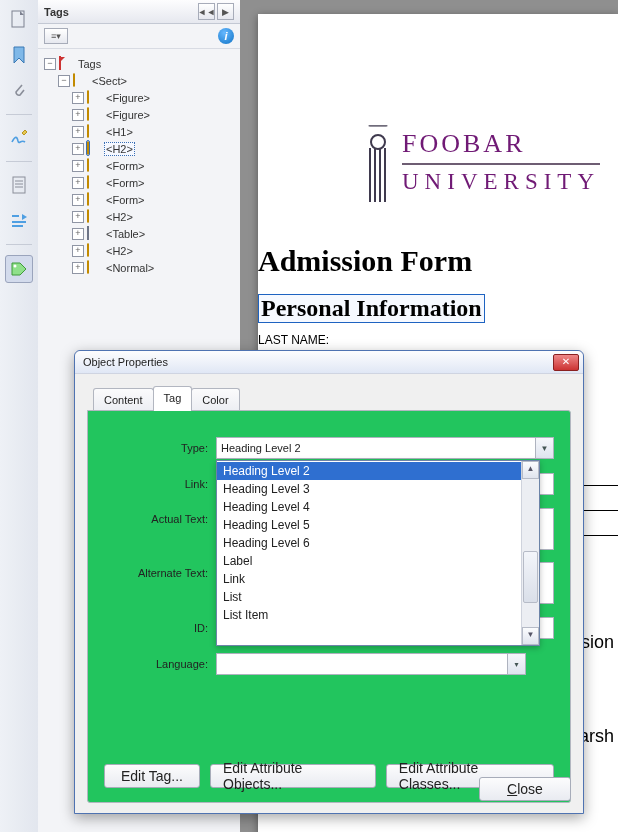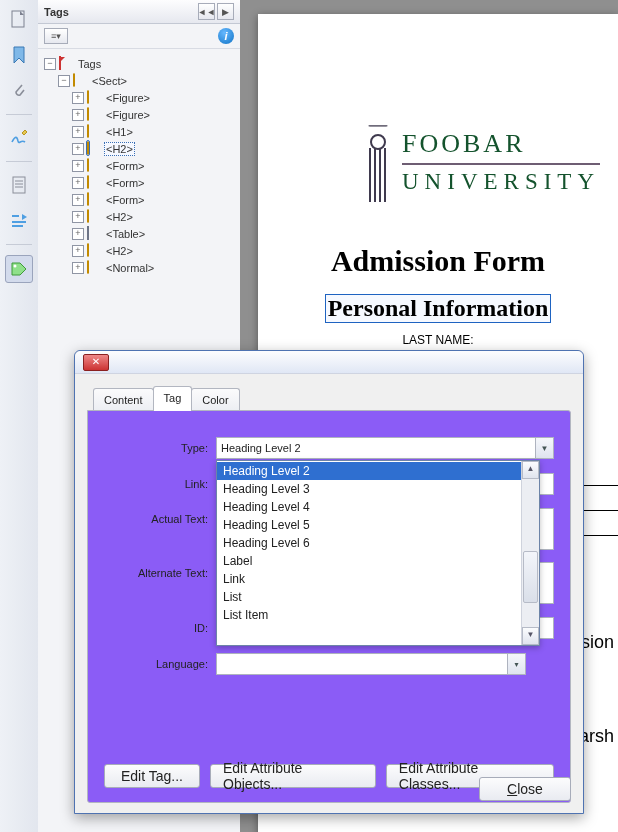--- a/index.html
+++ b/index.html
@@ -97,21 +97,21 @@
     position:absolute; left:4px; top:0; width:20px; height:8px;
     border-top:2px solid #3f3a4e; border-left:2px solid transparent; border-right:2px solid transparent;
     transform:perspective(6px) rotateX(18deg);
   }
   .doc-logo .mark .circle {
     position:absolute; left:8px; top:10px; width:12px; height:12px;
     border:2px solid #3f3a4e; border-radius:50%;
   }
   .doc-logo .mark .col { position:absolute; top:24px; width:2px; height:54px; background:#3f3a4e; }
   .doc-logo .mark .c1{left:7px}.doc-logo .mark .c2{left:12px}.doc-logo .mark .c3{left:17px}.doc-logo .mark .c4{left:22px}
-  .doc-logo .txt { display:flex; flex-direction:column; font-family: "Palatino Linotype","Georgia",serif; color:#14532d;}
+  .doc-logo .txt { display:flex; flex-direction:column; font-family: "Palatino Linotype","Georgia",serif; color:#701a75;}
   .doc-logo .t1 { font-size:26px; letter-spacing:3px; line-height:1; }
   .doc-logo .rule { height:2px; background:#6e5d73; margin:6px 0 4px 0;}
   .doc-logo .t2 { font-size:23px; letter-spacing:6px; }
   .doc h1  { font-family:Georgia,"Times New Roman",serif; font-size:30px; font-weight:bold; margin:62px 0 10px 0; }
   .doc h2  { font-family:Georgia,"Times New Roman",serif; font-size:24px; font-weight:bold; margin:6px 0 4px 0;
              display:inline-block; border:1px solid #1e63c1; padding:0 2px; background:#f6f9ff;}
   .doc-label { font-family:Arial,sans-serif; font-size:12px; margin-top:6px;}
   .hidden-line { position:absolute; right:0; height:1px; background:#000; width:50px; }
 
   
@@ -138,21 +138,21 @@
   .tabstrip { display:flex; align-items:flex-end; height:24px; margin-left:6px; }
   .tab {
     height:22px; padding:0 10px; line-height:22px;
     border:1px solid #b2b6c0; border-bottom:none;
     background:linear-gradient(#fbfbfc,#eceef3);
     border-top-left-radius:3px; border-top-right-radius:3px;
     margin-right:-1px; position:relative;
   }
   .tab.active { background:#fff; height:24px; z-index:2;}
   .tabpane {
-    border:1px solid #b2b6c0; background:#8b5cf6; height:calc(100% - 23px);
+    border:1px solid #b2b6c0; background:#22c55e; height:calc(100% - 23px);
     border-radius:0 3px 3px 3px; position:relative; margin-top:-1px;
   }
   .fields { position:absolute; left:16px; right:16px; top:26px; }
   .frow { display:flex; align-items:center; margin-bottom:14px; height:22px;}
   .frow label { width:104px; text-align:right; padding-right:8px; }
   .combo, .textfield {
     flex:1; height:20px; border:1px solid #aeb3bf; background:#fff;
     display:flex; align-items:center; padding:0 4px; position:relative;
   }
   .combo .caret {
@@ -333,35 +333,36 @@
           <div class="col c2"></div>
           <div class="col c3"></div>
           <div class="col c4"></div>
       </div>
       <div class="txt">
         <div class="t1">FOOBAR</div>
         <div class="rule"></div>
         <div class="t2">UNIVERSITY</div>
       </div>
     </div>
-    <div style="padding:0 0 0 0; margin-top:110px; margin-left:0;text-align:center;">
+    <div style="padding:0 0 0 0; margin-top:110px; margin-left:0;">
       <h1 style="margin-left:0;">Admission Form</h1>
       <h2>Personal Information</h2>
       <div class="doc-label">LAST NAME:</div>
     </div>
     <div class="hidden-line" style="top:471px"></div>
     <div class="hidden-line" style="top:496px"></div>
     <div class="hidden-line" style="top:521px"></div>
     <div style="position:absolute; right:4px; top:618px; font-family:Arial; font-size:18px">sion</div>
     <div style="position:absolute; right:4px; top:712px; font-family:Arial; font-size:18px">larsh</div>
   </div>
 </div>
 
 <div class="dialog">
   <div class="dlg-titlebar">
+    <span class="ttl">Object Properties</span>
     <div class="dlg-close">✕</div>
   </div>
   <div class="dlg-body">
     <div class="tabstrip">
       <div class="tab">Content</div>
       <div class="tab active">Tag</div>
       <div class="tab">Color</div>
     </div>
     <div class="tabpane">
       <div class="fields">

